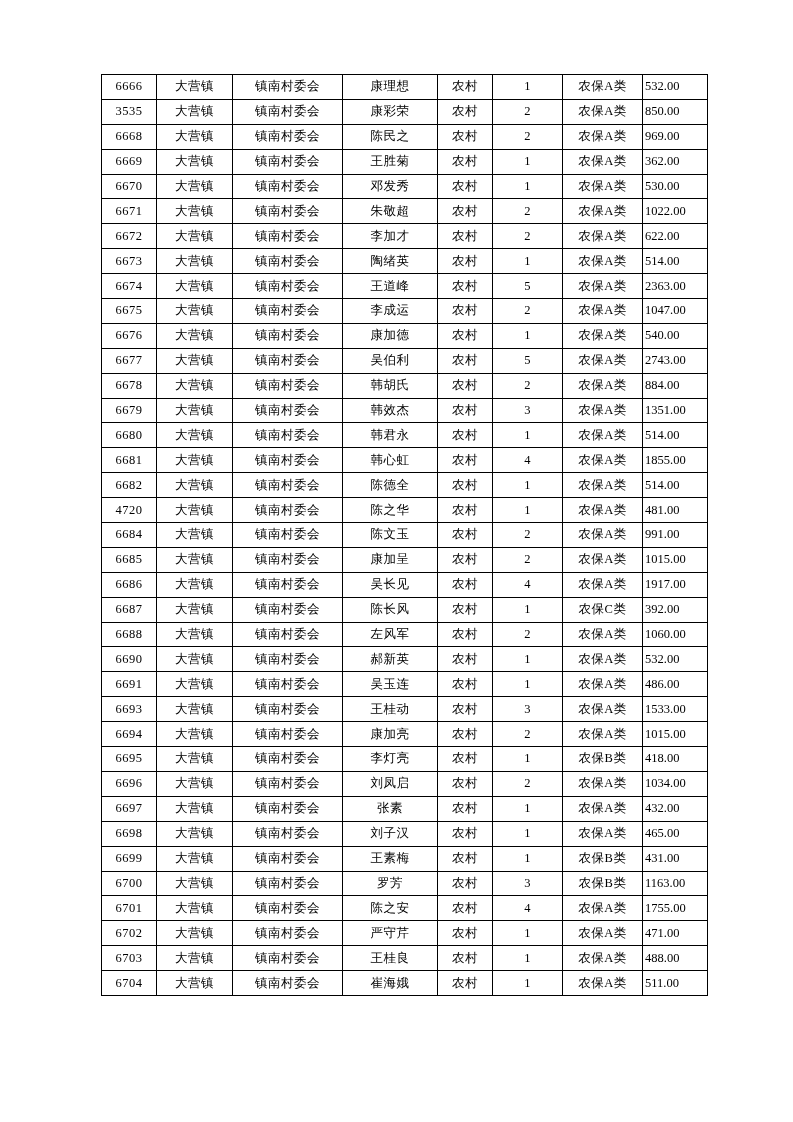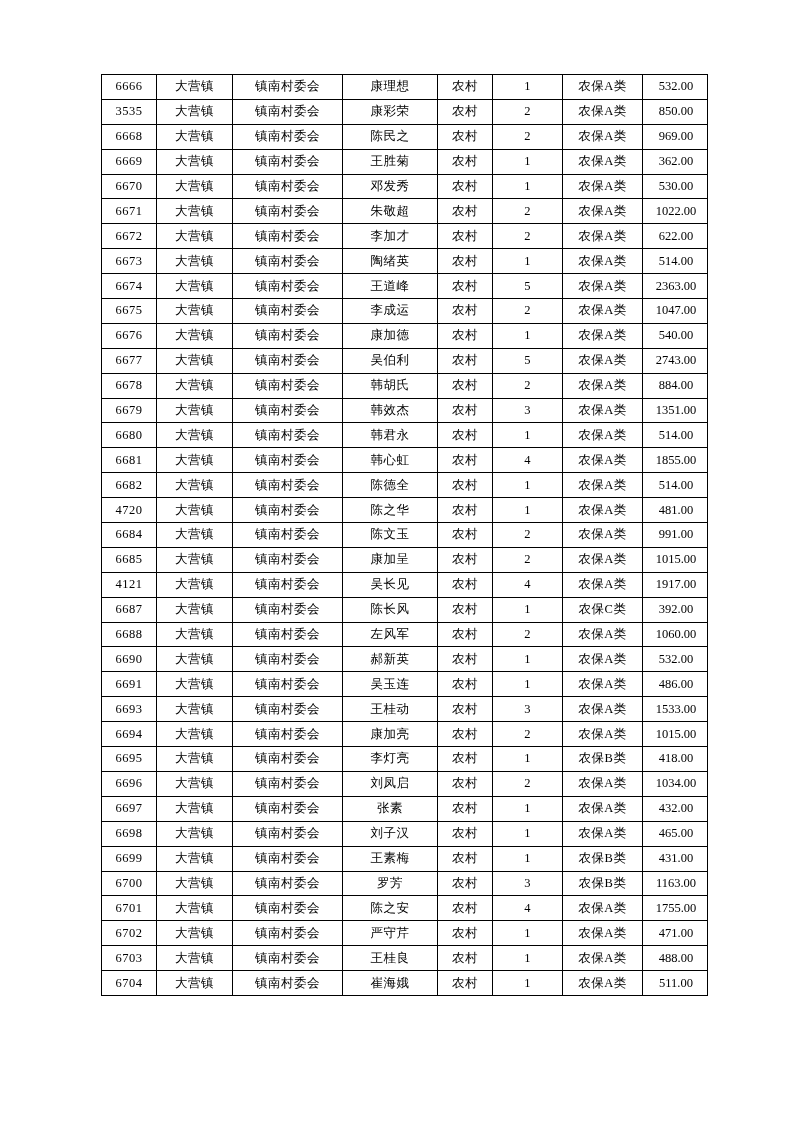--- a/index.html
+++ b/index.html
@@ -29,21 +29,21 @@
     border: 1px solid #000000;
     height: 23.9px;
     text-align: center;
     vertical-align: middle;
     padding: 0 2px;
     white-space: nowrap;
     overflow: hidden;
     letter-spacing: 0.5px;
   }
   table.data-table td.amt {
-    text-align: center;
+    text-align: left;
     padding-right: 0;
     letter-spacing: 0px;
   }
   col.c-id   { width: 55px; }
   col.c-town { width: 76px; }
   col.c-vil  { width: 110px; }
   col.c-name { width: 95px; }
   col.c-loc  { width: 55px; }
   col.c-cnt  { width: 70px; }
   col.c-cat  { width: 80px; }
@@ -259,21 +259,21 @@
           <td>6685</td>
           <td>大营镇</td>
           <td>镇南村委会</td>
           <td>康加呈</td>
           <td>农村</td>
           <td>2</td>
           <td>农保A类</td>
           <td class="amt">1015.00</td>
         </tr>
         <tr>
-          <td>4121</td>
+          <td>6686</td>
           <td>大营镇</td>
           <td>镇南村委会</td>
           <td>吴长见</td>
           <td>农村</td>
           <td>4</td>
           <td>农保A类</td>
           <td class="amt">1917.00</td>
         </tr>
         <tr>
           <td>6687</td>

